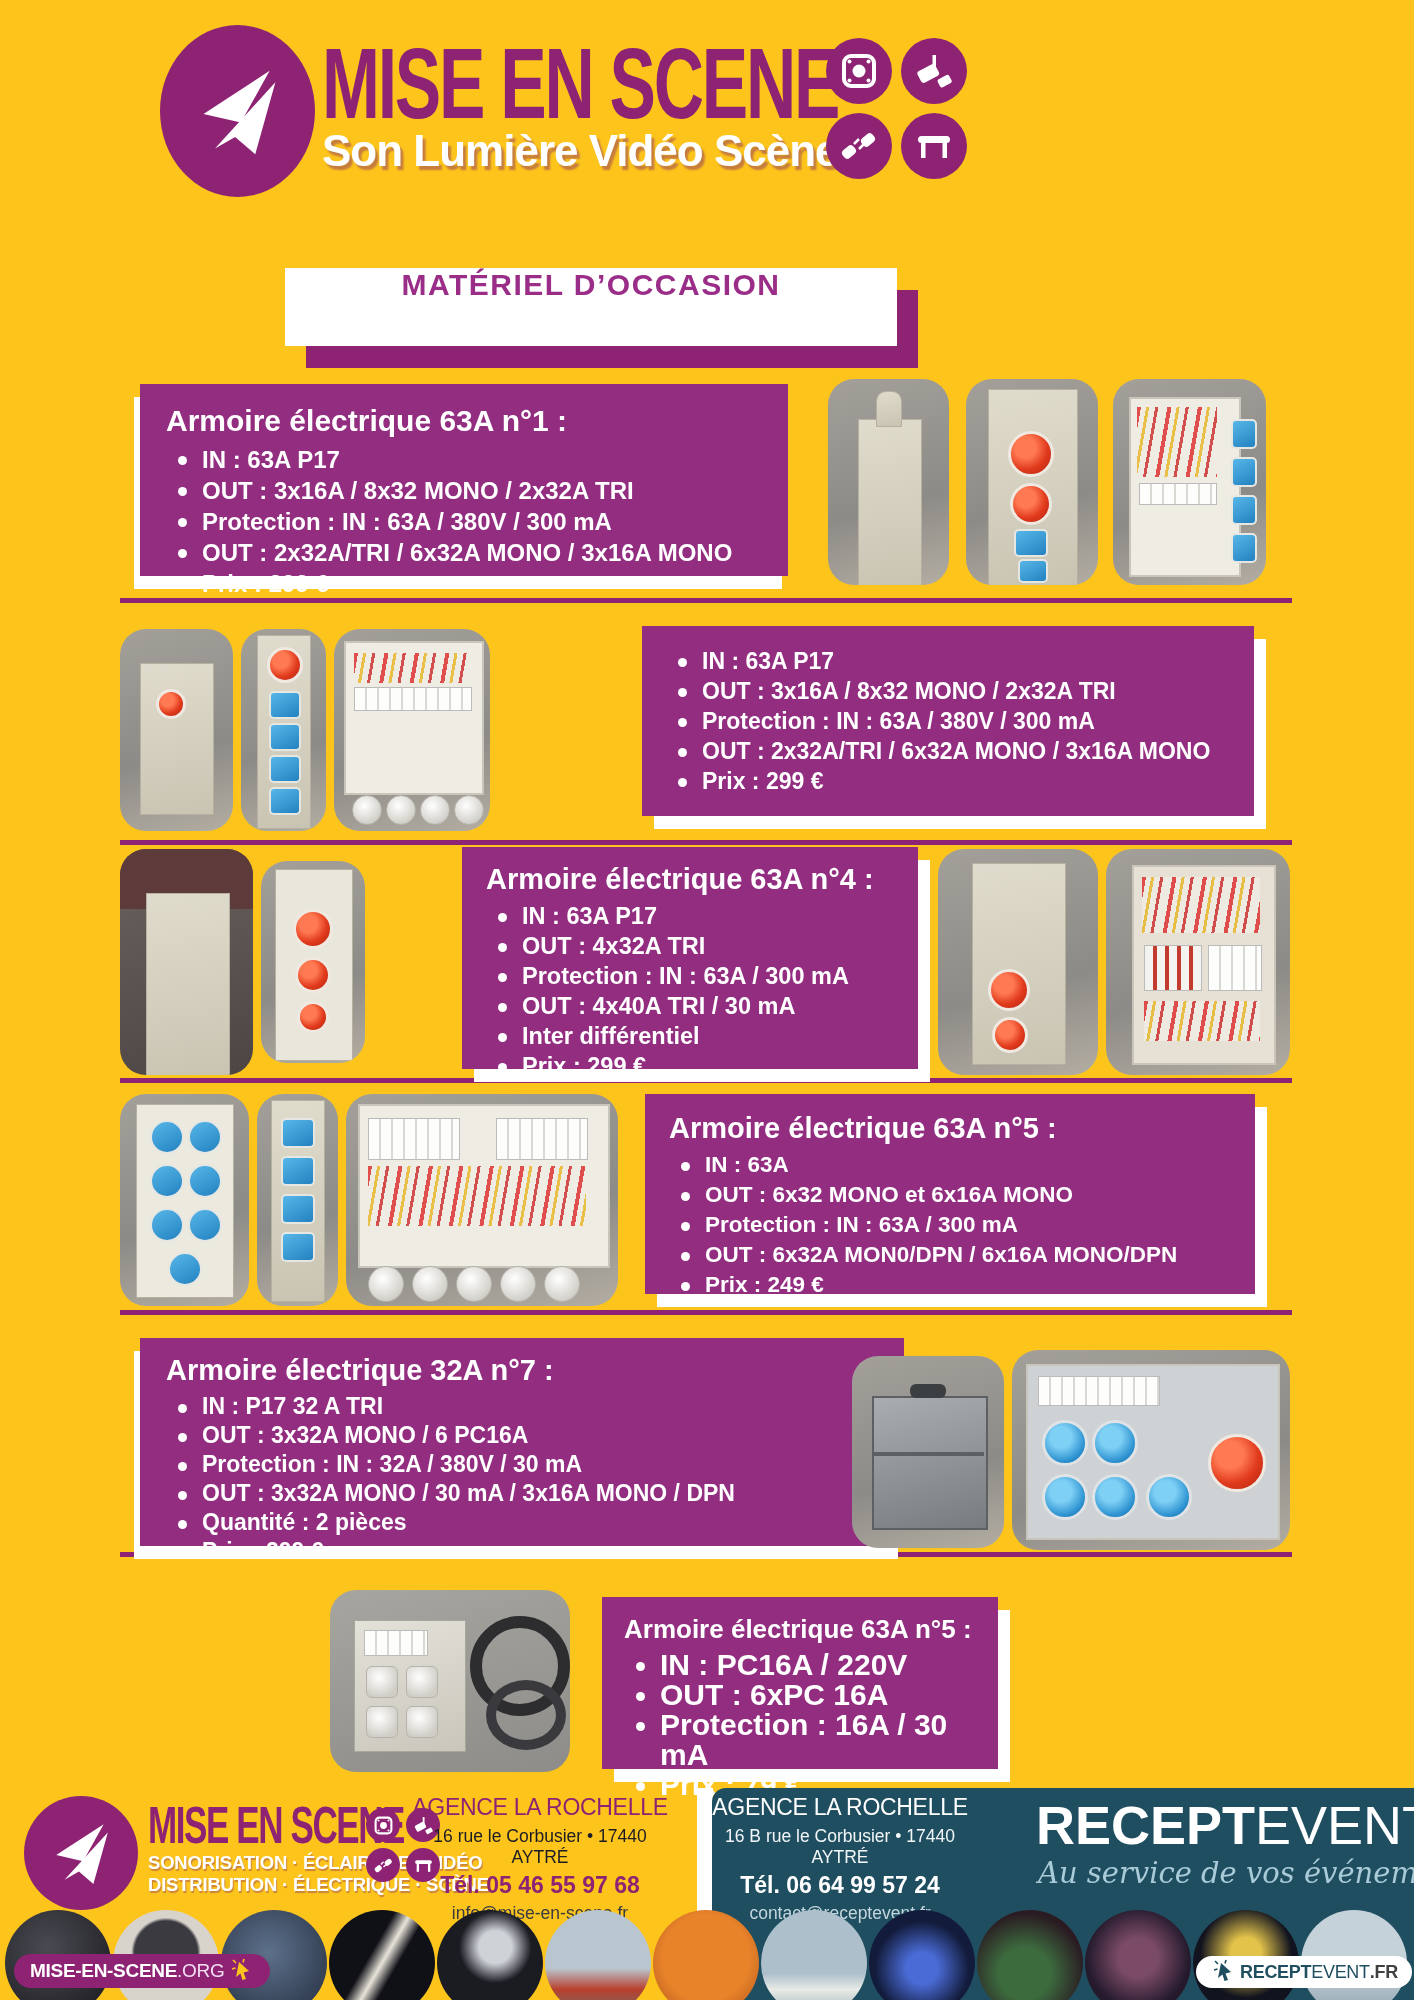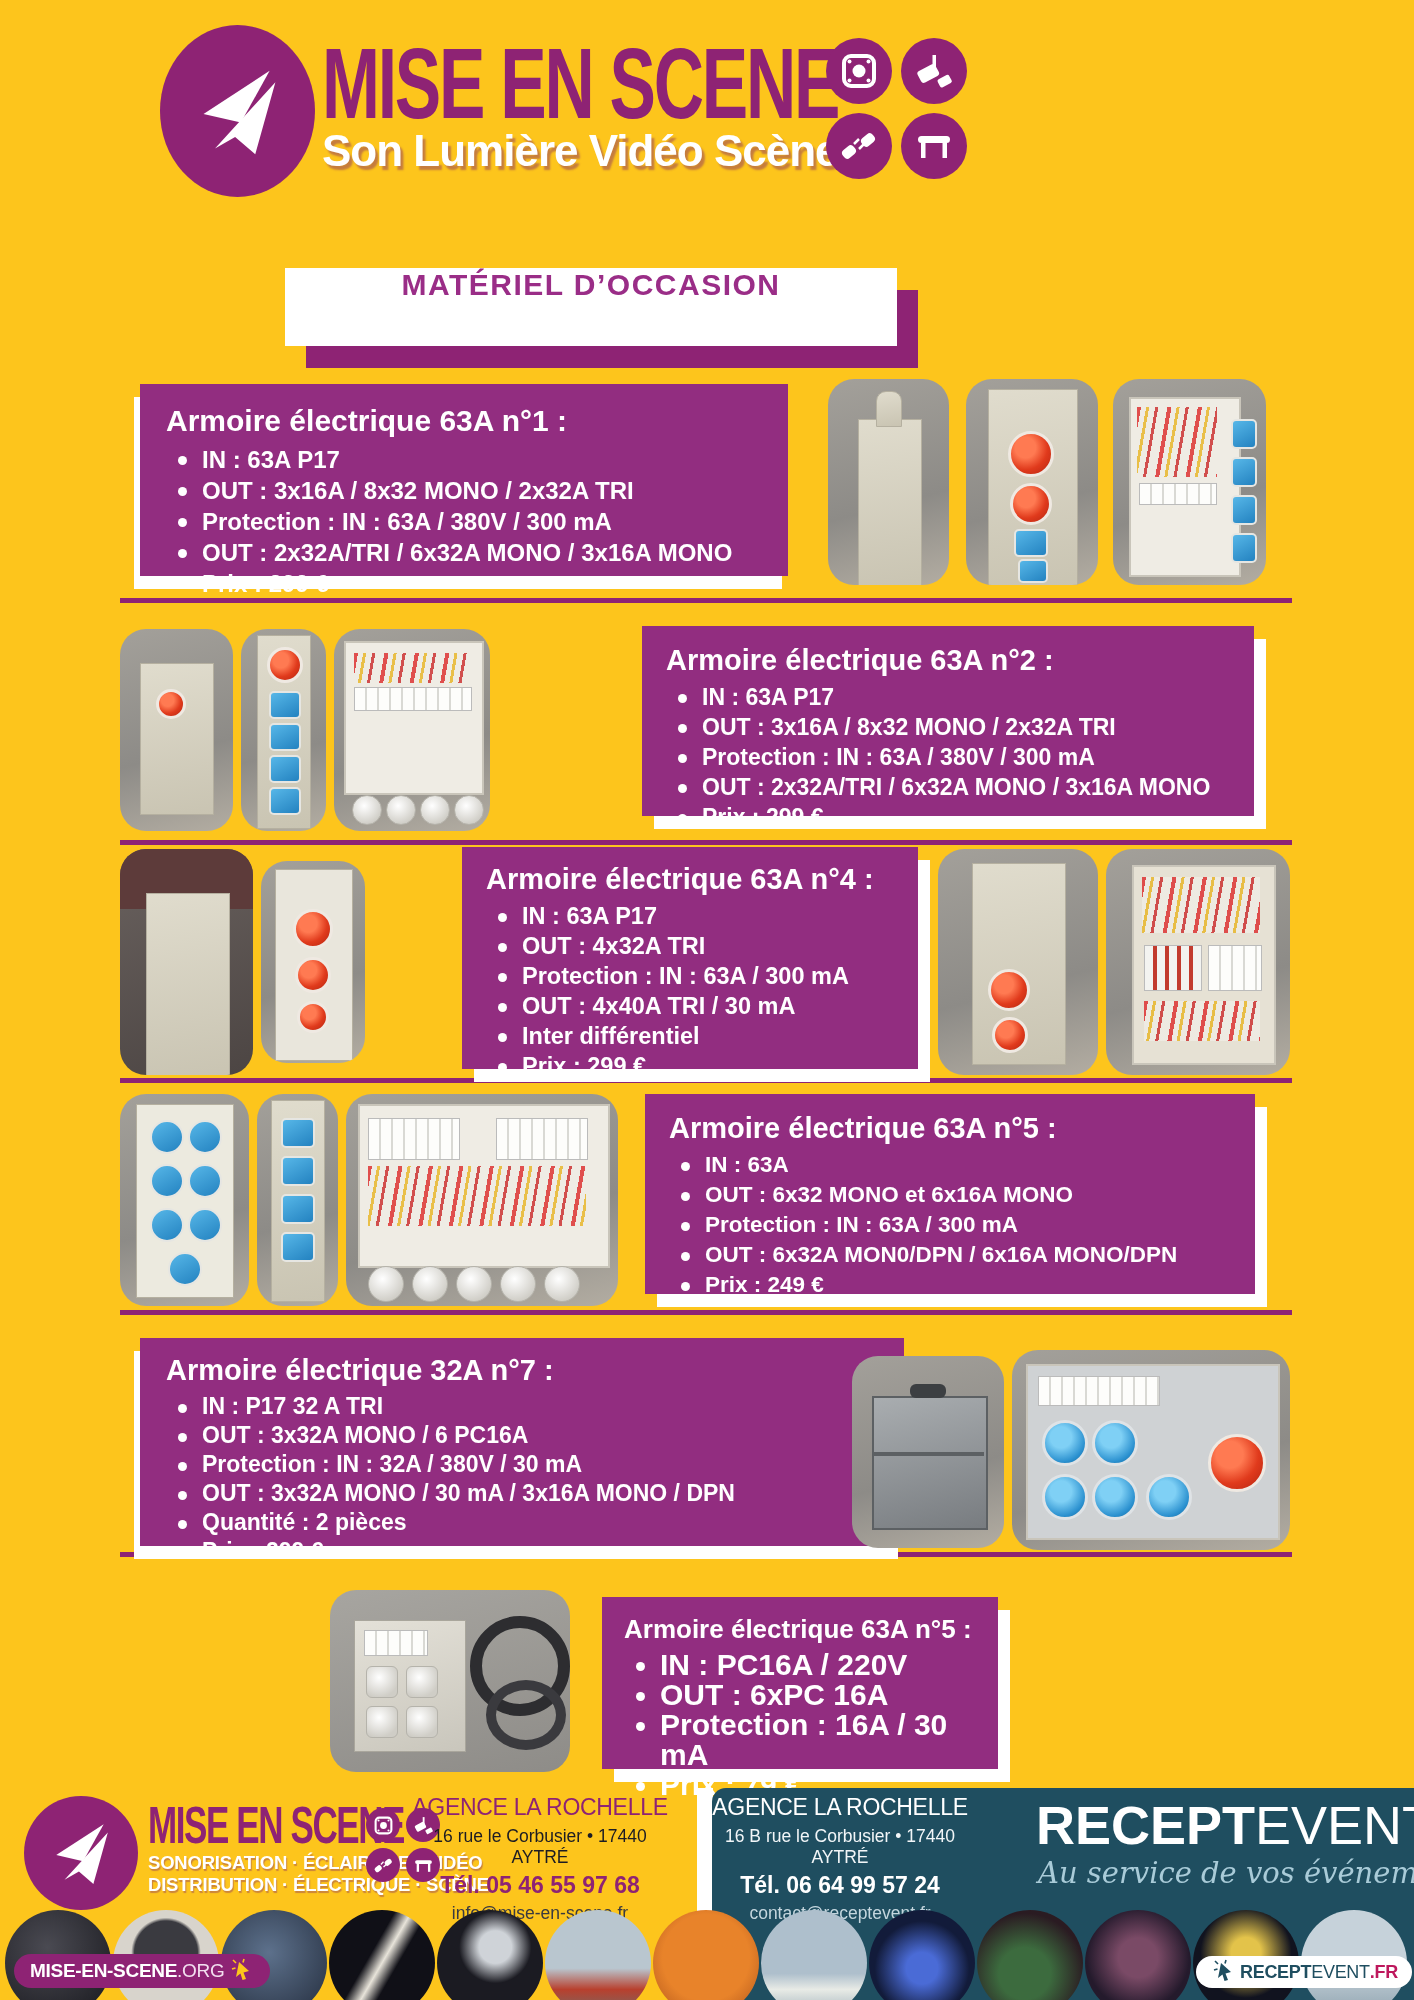--- a/index.html
+++ b/index.html
@@ -82,21 +82,21 @@
   .pcircle{position:absolute;top:1910px;width:106px;height:106px;border-radius:50%;}
 
   
   .pill{position:absolute;display:flex;align-items:center;border-radius:17px;white-space:nowrap;z-index:5;}
   .pill-left{left:14px;top:1954px;height:34px;background:#8E2374;padding:0 12px 0 16px;}
   .pill-left .txt{font-size:19px;font-weight:900;color:#fff;letter-spacing:-0.3px;}
   .pill-left .sfx{font-weight:500;color:#f3dff0;}
   .pill-right{left:1196px;top:1956px;height:32px;background:#ffffff;padding:0 14px 0 10px;}
   .pill-right .txt{font-size:18px;font-weight:900;color:#1F4E60;letter-spacing:-0.3px;}
   .pill-right .mid{font-weight:400;}
-  .pill-right .sfx{font-weight:900;color:#be185d;}
+  .pill-right .sfx{font-weight:900;color:#404040;}
   .cursor-ic{display:inline-block;margin:0 6px;}
 </style>
 </head>
 <body>
 
 <svg width="0" height="0" style="position:absolute">
   <defs>
     <g id="g-plane">
       <polygon points="8,34 54,4 34,40" fill="#fff"></polygon>
       <polygon points="16,58 58,12 44,62 30,50" fill="#fff"></polygon>
@@ -223,21 +223,20 @@
   <div class="photo" style="left:334px;top:629px;width:156px;height:202px">
     <div class="panel" style="left:10px;top:12px;width:136px;height:150px"></div>
     <div class="din" style="left:20px;top:58px;width:116px;height:22px"></div>
     <div class="wires" style="left:20px;top:24px;width:116px;height:30px"></div>
     <div class="wsock" style="left:18px;top:166px;width:28px;height:28px"></div>
     <div class="wsock" style="left:52px;top:166px;width:28px;height:28px"></div>
     <div class="wsock" style="left:86px;top:166px;width:28px;height:28px"></div>
     <div class="wsock" style="left:120px;top:166px;width:28px;height:28px"></div>
   </div>
   <div class="pbox pbox-2 shadow-r">
-    <div class="ptitle">Armoire électrique 63A n°2 :</div>
     <ul>
         <li>IN : 63A P17</li>
         <li>OUT : 3x16A / 8x32 MONO / 2x32A TRI</li>
         <li>Protection : IN : 63A / 380V / 300 mA</li>
         <li>OUT : 2x32A/TRI / 6x32A MONO / 3x16A MONO</li>
         <li>Prix : 299 €</li>
       </ul>
   </div>
 
   <div class="photo" style="left:120px;top:849px;width:133px;height:226px;background:linear-gradient(160deg,#6a625f,#4c4543)">

